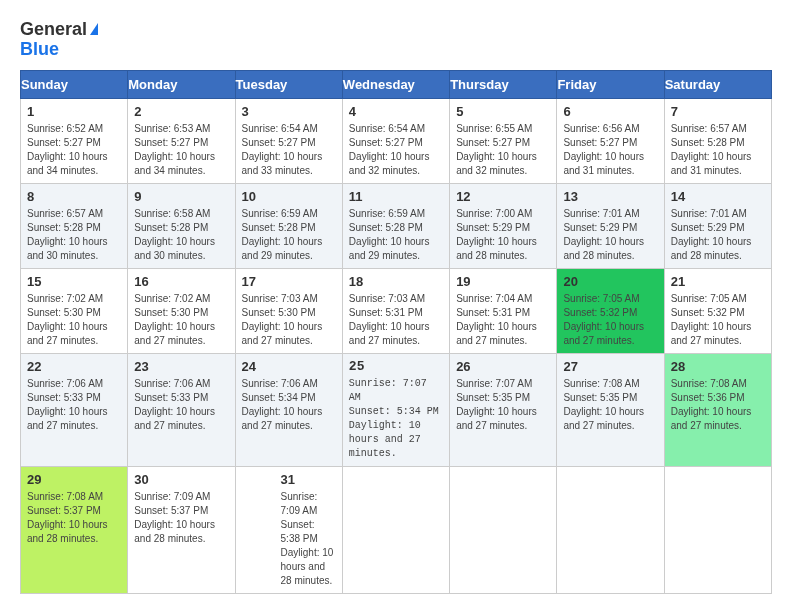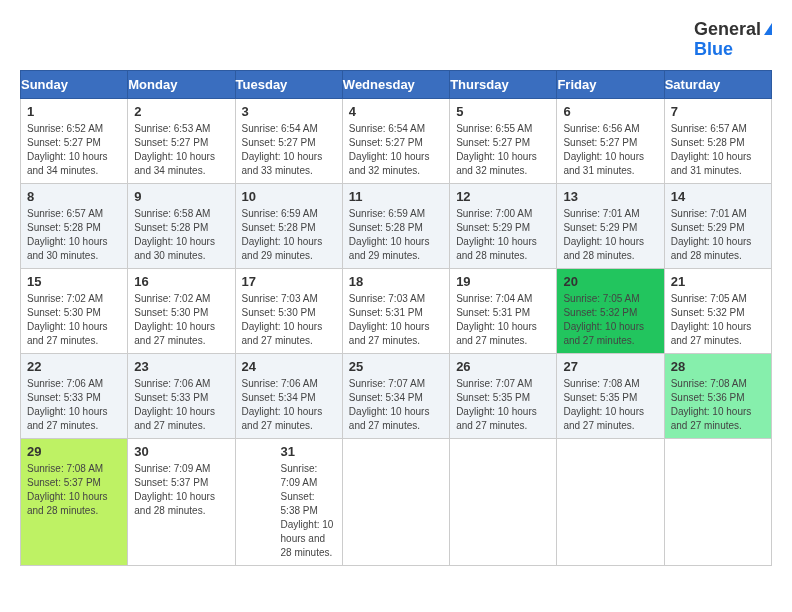--- a/index.html
+++ b/index.html
@@ -5,24 +5,23 @@
     * { box-sizing: border-box; margin: 0; padding: 0; }
     body {
       font-family: Arial, sans-serif;
       background: #fff;
       width: 792px;
       min-height: 612px;
       padding: 20px;
     }
     .header {
       display: flex;
-      justify-content: flex-end;
+      justify-content: flex-start;
       align-items: flex-start;
       margin-bottom: 10px;
-      margin-left: 8px;
     }
     .logo {
       display: flex;
       flex-direction: column;
       align-items: flex-start;
     }
     .logo-text {
       font-size: 18px;
       font-weight: bold;
       color: #333;
@@ -216,21 +215,21 @@
 <div class="day-info">Sunrise: 7:06 AM<br>Sunset: 5:33 PM<br>Daylight: 10 hours and 27 minutes.</div>
         </td>
         <td style="background: rgb(240, 244, 248);">
           <span class="day-num">23</span>
 <div class="day-info">Sunrise: 7:06 AM<br>Sunset: 5:33 PM<br>Daylight: 10 hours and 27 minutes.</div>
         </td>
         <td style="background: rgb(240, 244, 248);">
           <span class="day-num">24</span>
 <div class="day-info">Sunrise: 7:06 AM<br>Sunset: 5:34 PM<br>Daylight: 10 hours and 27 minutes.</div>
         </td>
-        <td style="background: rgb(240, 244, 248);">
+        <td style="background: rgb(240, 244, 248); font-family: Liberation Mono, monospace;">
           <span class="day-num">25</span>
 <div class="day-info">Sunrise: 7:07 AM<br>Sunset: 5:34 PM<br>Daylight: 10 hours and 27 minutes.</div>
         </td>
         <td style="background: rgb(240, 244, 248);">
           <span class="day-num">26</span>
 <div class="day-info">Sunrise: 7:07 AM<br>Sunset: 5:35 PM<br>Daylight: 10 hours and 27 minutes.</div>
         </td>
         <td style="background: rgb(240, 244, 248);">
           <span class="day-num">27</span>
 <div class="day-info">Sunrise: 7:08 AM<br>Sunset: 5:35 PM<br>Daylight: 10 hours and 27 minutes.</div>

